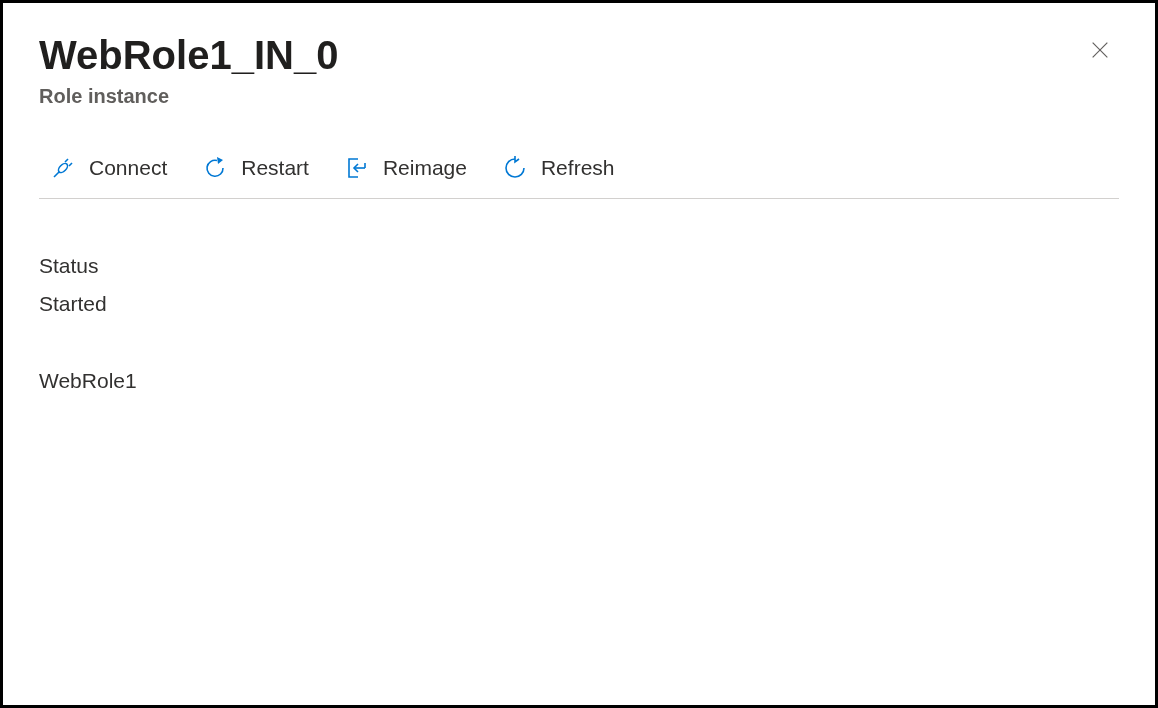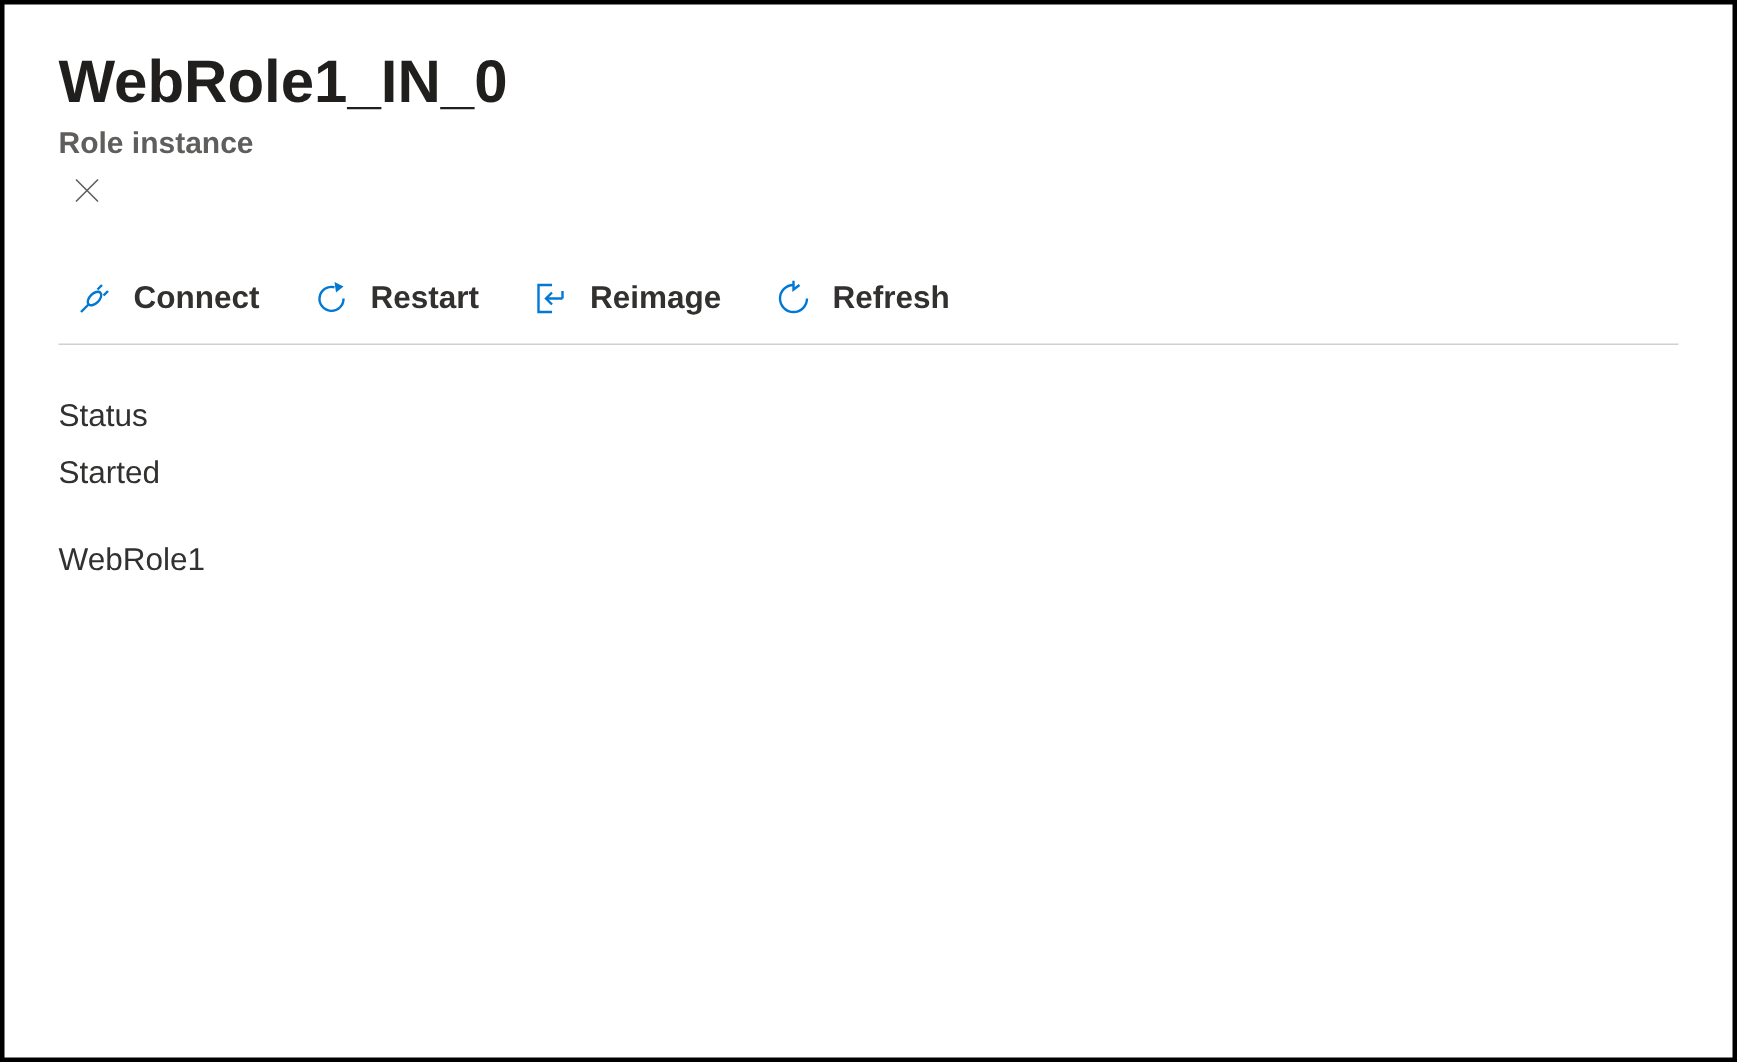--- a/index.html
+++ b/index.html
@@ -16,21 +16,20 @@
       width: 1158px;
       height: 708px;
       border: 3px solid #000;
       padding: 28px 36px;
       position: relative;
     }
     .header {
       display: flex;
       justify-content: space-between;
       align-items: flex-start;
-      flex-direction: column;
     }
     .title-block {
       display: flex;
       flex-direction: column;
     }
     .title {
       font-size: 40px;
       font-weight: 600;
       color: #201f1e;
       line-height: 1.2;
@@ -49,25 +48,24 @@
       justify-content: center;
       color: #605e5c;
     }
     .close-btn svg {
       width: 22px;
       height: 22px;
     }
     .toolbar {
       display: flex;
       gap: 36px;
-      margin-top: 36px;
+      margin-top: 48px;
       padding-bottom: 18px;
       border-bottom: 1px solid #d2d0ce;
       padding-left: 12px;
-      font-weight: bold;
     }
     .toolbar-item {
       display: flex;
       align-items: center;
       gap: 14px;
       cursor: pointer;
       font-size: 21px;
       color: #323130;
     }
     .toolbar-item .icon {
@@ -83,20 +81,21 @@
     .properties {
       margin-top: 36px;
       display: flex;
       flex-direction: column;
       gap: 34px;
     }
     .prop-group {
       display: flex;
       flex-direction: column;
       gap: 14px;
+      margin-top: 19px;
     }
     .prop-label {
       font-size: 21px;
       color: #323130;
     }
     .prop-value {
       font-size: 21px;
       color: #323130;
     }
   </style>

